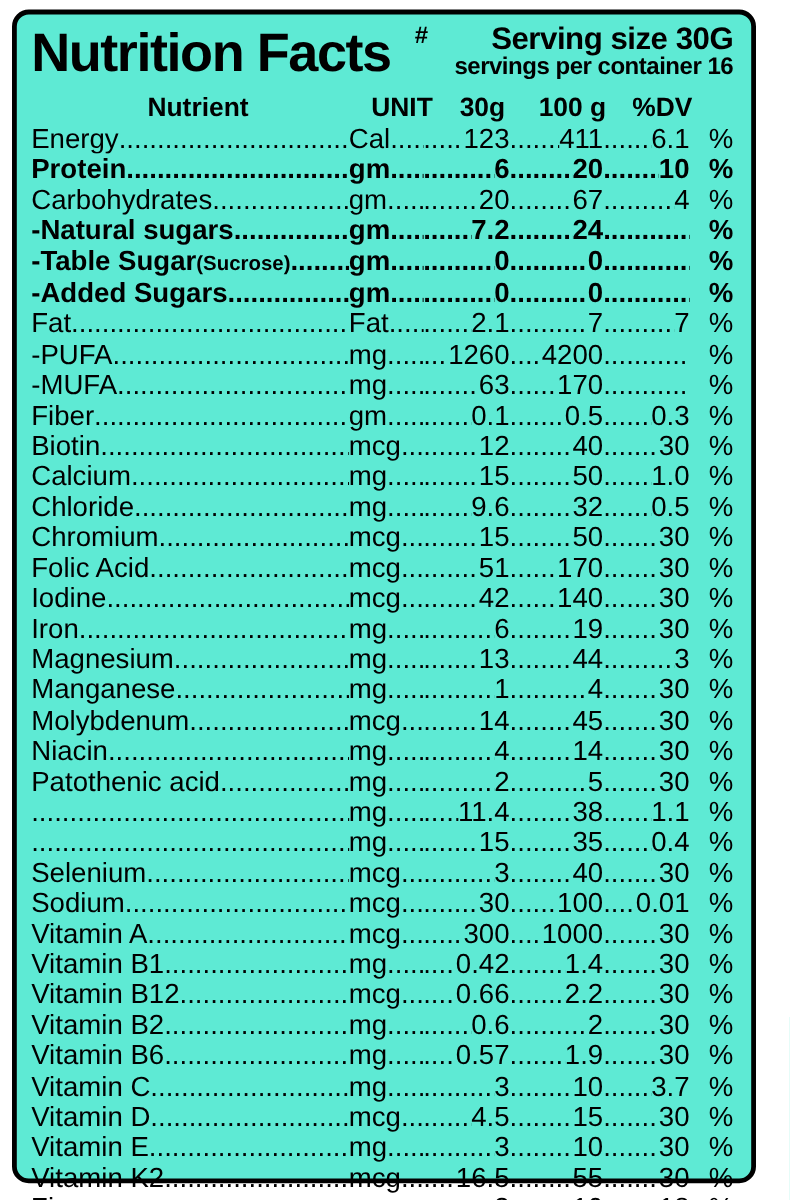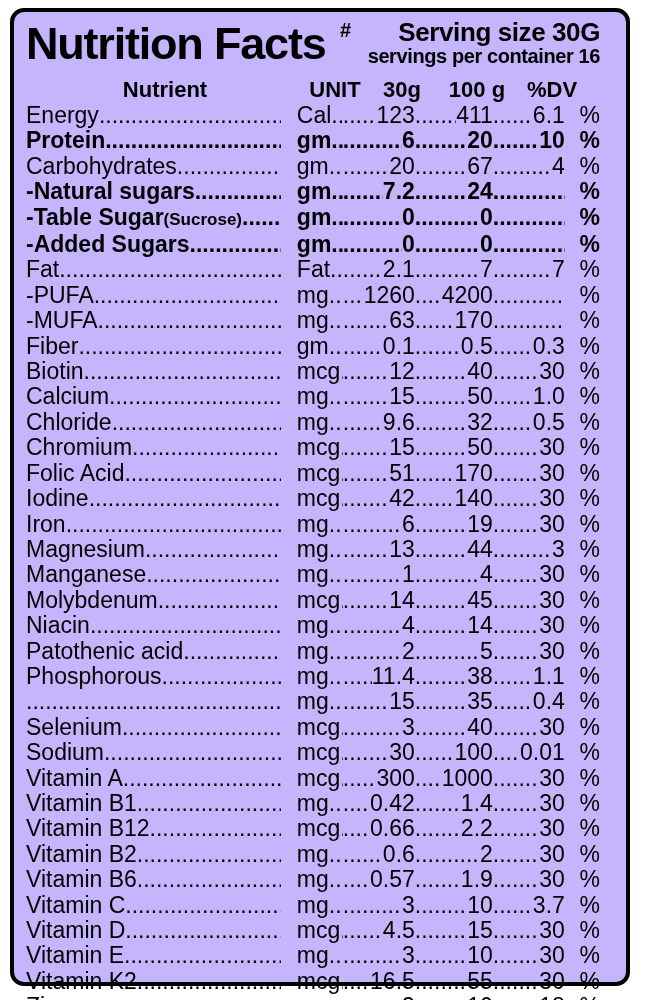--- a/index.html
+++ b/index.html
@@ -16,22 +16,22 @@
   }
   .panel {
     position: absolute;
     left: 10px;
     top: 8px;
     width: 620px;
     height: 978px;
     border: 4px solid #000000;
     border-radius: 14px;
     box-sizing: border-box;
-    padding: 6px 26px 4px 12px;
-    background: #c4b5fd;
+    padding: 6px 15px 4px 12px;
+    background: #5eead4;
   }
   
   .header {
     display: flex;
     align-items: flex-start;
     justify-content: space-between;
     height: 58px;
   }
   .title {
     font-family: "Liberation Sans", sans-serif;
@@ -125,21 +125,21 @@
     letter-spacing: 0px;
   }
   .sub {
     font-size: 17px;
   }
   .unit {
     width: 62px;
     display: flex;
     align-items: baseline;
   }
-  .unit .txt { flex: 0 0 auto; margin-left: 16px; }
+  .unit .txt { flex: 0 0 auto; }
   .unit .dots { flex: 1 1 auto; overflow: hidden; }
   .v1 {
     width: 72px;
     display: flex;
     align-items: baseline;
     justify-content: flex-end;
   }
   .v2 {
     width: 78px;
     display: flex;
@@ -689,21 +689,20 @@
           <span class="txt">5</span>
         </div>
         <div class="dv">
           <span class="dots">............................................................</span>
           <span class="txt">30</span>
         </div>
         <div class="pct">%</div>
       </div>
       <div class="row">
         <div class="name">
-          <span class="txt">Phosphorous</span>
           <span class="dots">............................................................</span>
         </div>
         <div class="unit">
           <span class="txt">mg.</span>
           <span class="dots">............................................................</span>
         </div>
         <div class="v1">
           <span class="dots">............................................................</span>
           <span class="txt">11.4</span>
         </div>

